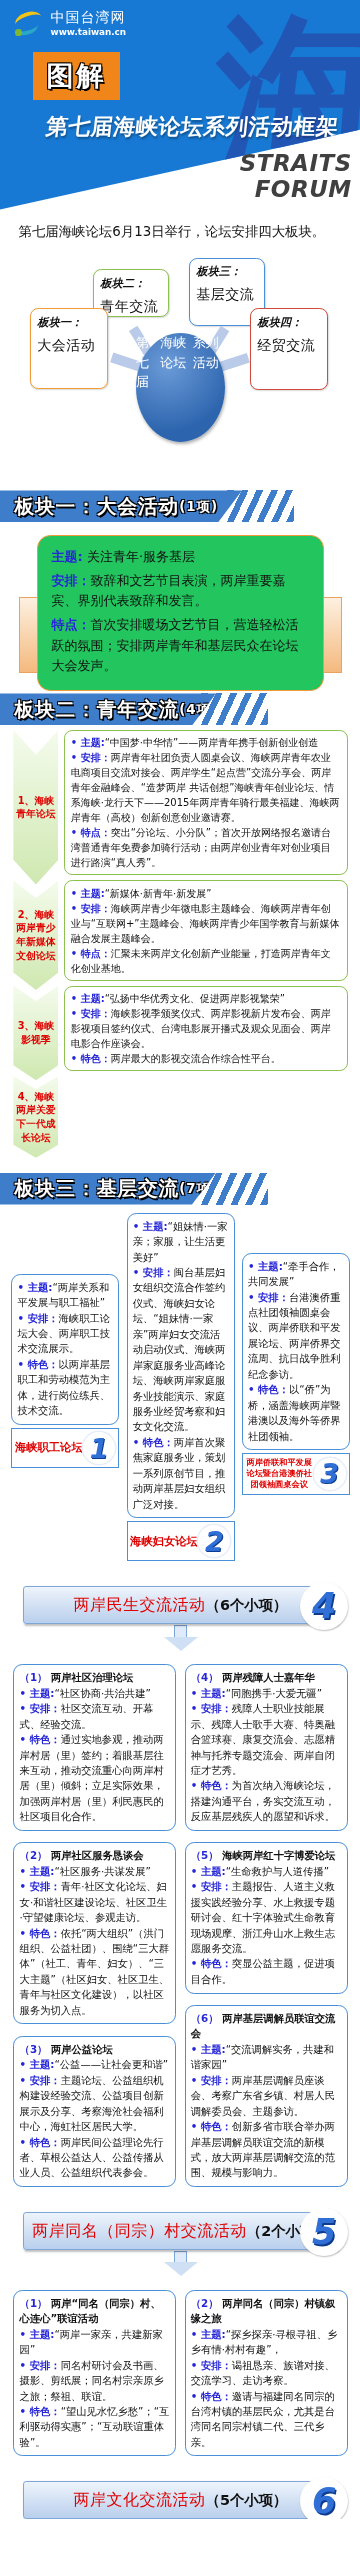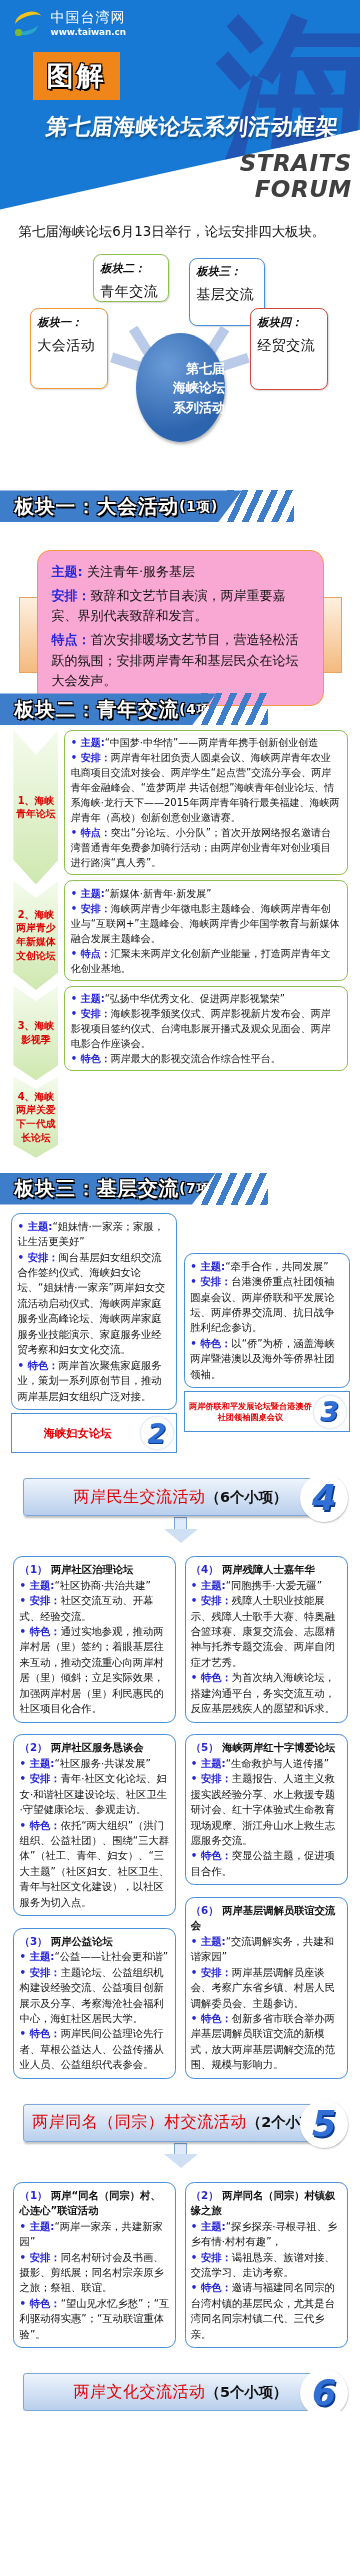--- a/index.html
+++ b/index.html
@@ -19,41 +19,41 @@
   .badge{position:absolute;left:33px;top:52px;background:#f08519;color:#fff;font-size:27px;font-weight:900;padding:6.2px 13.4px;letter-spacing:3.1px;text-shadow:1.5px 1.5px 0 #000,-1px -1px 0 #000,1px -1px 0 #000,-1px 1px 0 #000}
   .maintitle{position:absolute;left:46px;top:112px;color:#fff;font-size:22px;font-weight:900;letter-spacing:0.5px;transform:skewX(-6deg);white-space:nowrap;text-shadow:1px 1.5px 2.1px rgba(0,0,0,.35)}
   .straits{position:absolute;right:9.3px;top:150px;text-align:right;font-style:italic;font-weight:900;font-size:23px;line-height:1.15;color:#404040;letter-spacing:0.5px}
   
   .intro{margin:7.2px 0 0 18.5px;font-size:13.4px}
   
   .diagram{position:relative;height:216px;margin-top:9.3px}
   .dbox{position:absolute;background:#fff;border-radius:8.2px;padding:5.2px 6.2px;box-shadow:0.5px 1px 1.5px rgba(0,0,0,.15)}
   .dbox .dl1{font-weight:bold;font-style:italic;font-size:11.3px}
   .dbox .dl2{font-size:14px;margin-top:7.2px;letter-spacing:0.5px}
-  .db2{left:93px;top:4px;width:76px;height:48px;border:1.5px solid #8cc051}
+  .db2{left:93px;top:19px;width:76px;height:48px;border:1.5px solid #8cc051}
   .db3{left:189px;top:7.2px;width:76px;height:68px;border:1.5px solid #4a90d9}
   .db1{left:30px;top:58px;width:78px;height:81px;border:1.5px solid #f29a38}
   .db4{left:250px;top:58px;width:78px;height:82px;border:1.5px solid #d04a3a}
-  .ellipse{position:absolute;left:136px;top:83px;width:89px;height:109px;border-radius:50%;background:radial-gradient(circle at 35% 30%,#6b9bd8,#2c64ad 70%);color:#fff;display:flex;flex-direction:column;justify-content:center;text-align:right;font-size:13px;font-weight:bold;line-height:1.5;box-shadow:1px 2.1px 3.1px rgba(0,0,0,.3)}
+  .ellipse{position:absolute;left:136px;top:83px;width:89px;height:109px;border-radius:50%;background:radial-gradient(circle at 35% 30%,#6b9bd8,#2c64ad 70%);color:#fff;display:flex;flex-direction:row;justify-content:center;text-align:left;font-size:13px;font-weight:normal;line-height:1.5;box-shadow:1px 2.1px 3.1px rgba(0,0,0,.3)}
   .barrow{position:absolute;width:30px;height:10.3px;background:#b9cbe8}
   .barrow:after{content:"";position:absolute;right:-9.3px;top:-4.6px;border-left:10.3px solid #b9cbe8;border-top:9.8px solid transparent;border-bottom:9.8px solid transparent}
   .ar1{left:111px;top:107px;transform:rotate(18deg)}
   .ar2{left:126px;top:86px;transform:rotate(58deg)}
   .ar3{left:202px;top:86px;transform:rotate(122deg)}
   .ar4{left:219px;top:107px;transform:rotate(162deg)}
   
   .sechdr{position:relative;margin-top:24px;height:16px}
   .shbar{position:absolute;left:0;top:0;height:32px;background:#3e7dca;clip-path:polygon(0 0,100% 0,calc(100% - 24px) 100%,0 100%);display:flex;align-items:center;padding:0 36px 0 14.4px}
   .shtxt{color:#fff;font-size:19.6px;font-weight:900;letter-spacing:1px;white-space:nowrap;text-shadow:-1px -1px 0 #000,1px -1px 0 #000,-1px 1px 0 #000,1.5px 1.5px 0 #000}
   .shcount{font-size:13.4px;vertical-align:2.1px}
   .stripes{position:absolute;top:0;height:32px;width:67px;background:repeating-linear-gradient(115deg,#3e7dca 0 6.2px,transparent 6.2px 13.4px)}
   
   .s1wrap{position:relative;margin:29px 31px 0 31px;height:134px}
   .s1shadow{position:absolute;left:-12.4px;right:-12.4px;top:62px;bottom:-3.1px;background:linear-gradient(#fdf0e0,#f4b97e);border:0.5px solid #e8a45f}
-  .s1box{position:absolute;left:6.2px;right:6.2px;top:15px;background:#f9a8d4;border:1.5px solid #f29a38;border-radius:13.4px;padding:10.3px 13.4px;font-size:13px;line-height:1.55}
+  .s1box{position:absolute;left:6.2px;right:6.2px;top:0;background:#22c55e;border:1.5px solid #f29a38;border-radius:13.4px;padding:10.3px 13.4px;font-size:13px;line-height:1.55}
   .lb{color:#2626d9;font-weight:bold}
   .s1box p{margin-bottom:4.1px}
   
   .s2rows{margin:20.6px 13.4px 0 13.4px}
   .s2row{display:flex;align-items:stretch;margin-bottom:5.2px}
   .chev{flex:0 0 45px;background:linear-gradient(#f4fbec,#cfe8b0);clip-path:polygon(0 0,50% 16%,100% 0,100% 84%,50% 100%,0 84%);display:flex;align-items:center;justify-content:center;text-align:center;color:#e00000;font-weight:bold;font-size:9.8px;line-height:1.4;padding:13.4px 2.1px;margin-bottom:-9.3px}
   .gbox{flex:1;margin-left:5.2px;border:1px solid #8cc051;border-radius:8.2px;background:#fff;padding:4.1px 6.2px;font-size:10px;line-height:1.5}
   .gbox p:before{content:"• ";color:#2626d9;font-weight:bold}
   
   .s3cols{display:flex;gap:7.2px;margin:24px 11.3px 0 11.3px;align-items:flex-start}
@@ -191,20 +191,31 @@
     </div>
   </div>
 
   <div class="sechdr">
     <div class="shbar" style="width:216px">
         <span class="shtxt"><span>板块三：基层交流</span><span class="shcount">(7项)</span></span>
       </div>
     <span class="stripes" style="left:201px"></span>
   </div>
   <div class="s3cols">
+    <div class="s3col c1">
+      <div class="bbox">
+        <p><span class="lb">主题:</span><span>“两岸关系和平发展与职工福祉”</span></p>
+        <p><span class="lb">安排：</span><span>海峡职工论坛大会、两岸职工技术交流展示。</span></p>
+        <p><span class="lb">特色：</span><span>以两岸基层职工和劳动模范为主体，进行岗位练兵、技术交流。</span></p>
+      </div>
+      <div class="s3lab">
+        <span class="s3name">海峡职工论坛</span>
+        <span class="bignum">1</span>
+      </div>
+    </div>
     <div class="s3col c2">
       <div class="bbox">
         <p><span class="lb">主题:</span><span>“姐妹情·一家亲；家服，让生活更美好”</span></p>
         <p><span class="lb">安排：</span><span>闽台基层妇女组织交流合作签约仪式、海峡妇女论坛、“姐妹情·一家亲”两岸妇女交流活动启动仪式、海峡两岸家庭服务业高峰论坛、海峡两岸家庭服务业技能演示、家庭服务业经贸考察和妇女文化交流。</span></p>
         <p><span class="lb">特色：</span><span>两岸首次聚焦家庭服务业，策划一系列原创节目，推动两岸基层妇女组织广泛对接。</span></p>
       </div>
       <div class="s3lab">
         <span class="s3name">海峡妇女论坛</span>
         <span class="bignum">2</span>
       </div>

